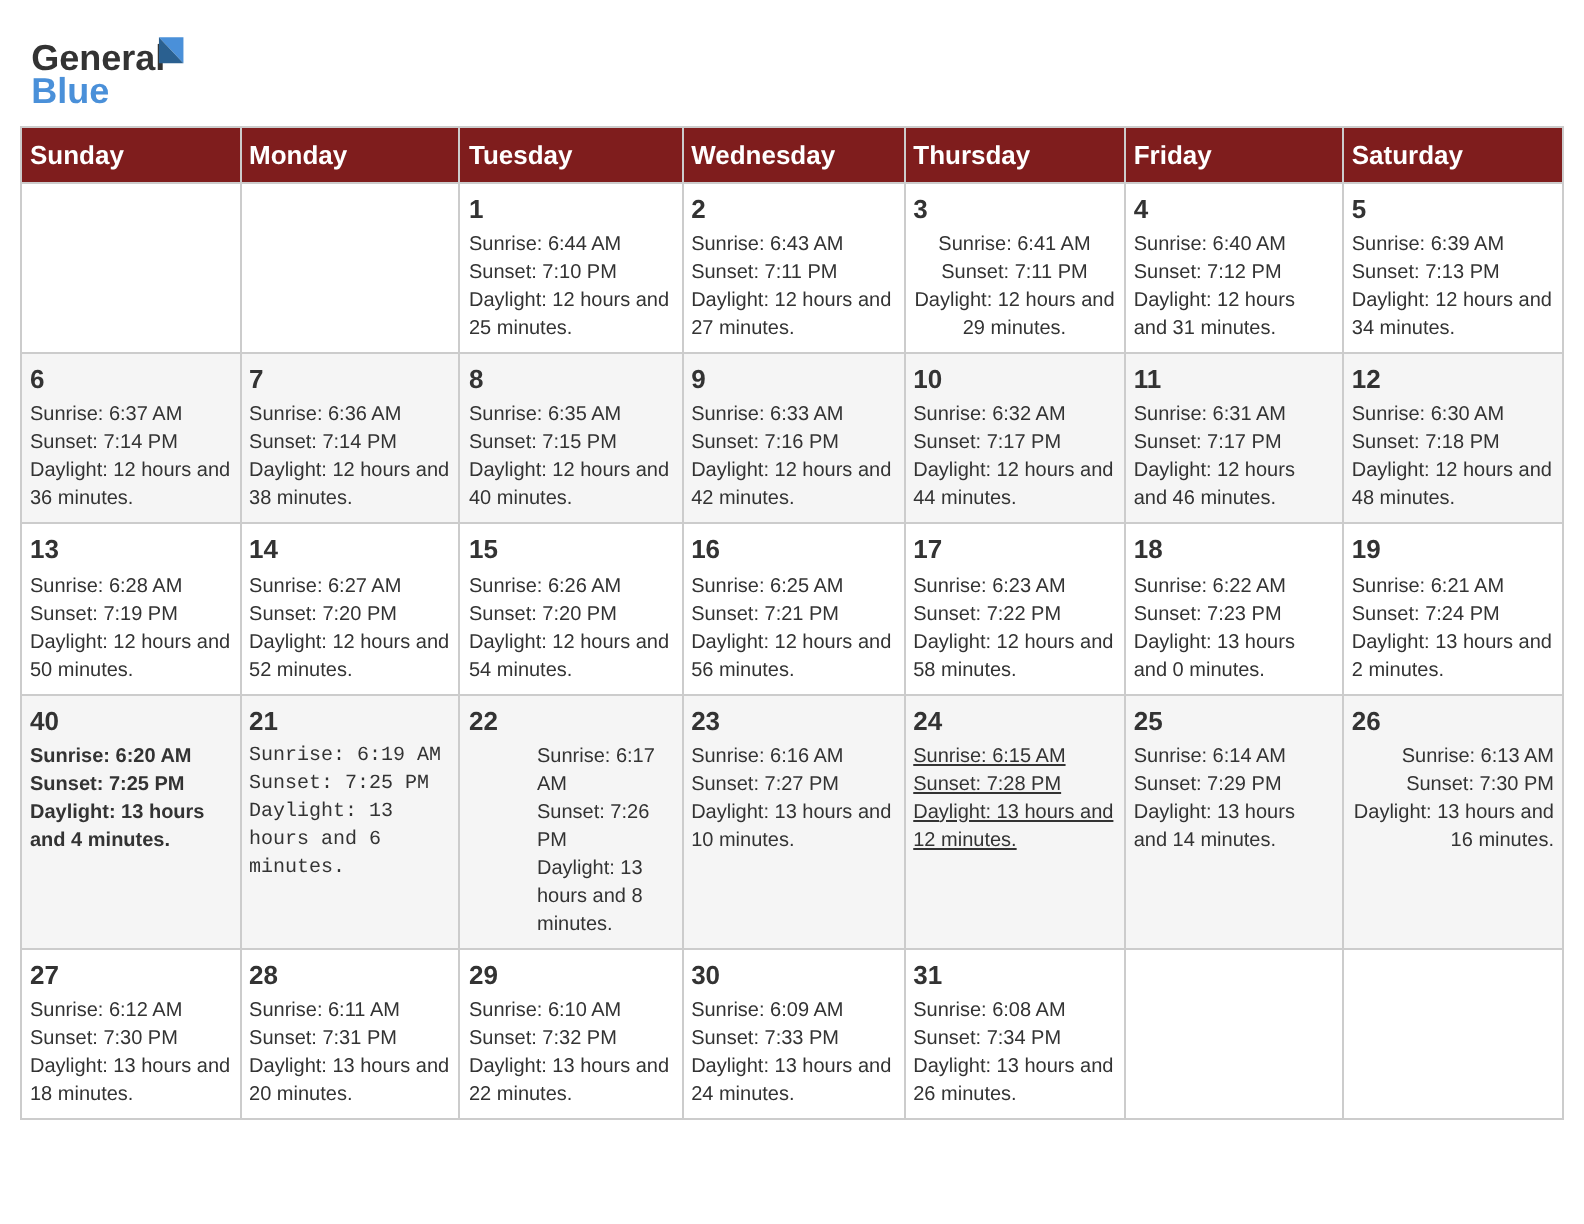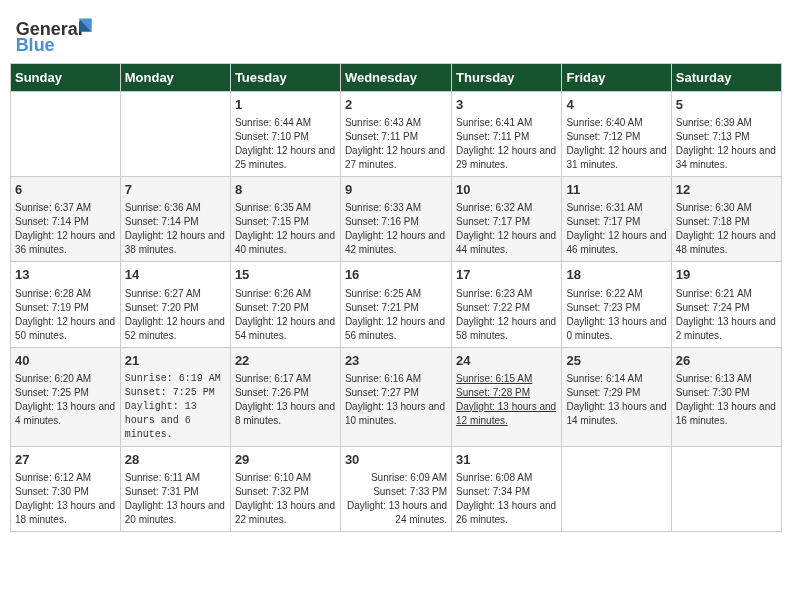--- a/index.html
+++ b/index.html
@@ -37,21 +37,21 @@
     .location {
       font-size: 14px;
       color: #555;
     }
     table {
       width: 100%;
       border-collapse: collapse;
       font-size: 11px;
     }
     thead tr th {
-      background-color: #14532d;
+      background-color: #7f1d1d;
       color: #fff;
       padding: 6px 4px;
       font-size: 13px;
       font-weight: bold;
       text-align: left;
       border: 1px solid #ccc;
     }
     tbody tr td {
       vertical-align: top;
       border: 1px solid #ccc;
@@ -121,21 +121,21 @@
 Daylight: 12 hours and 25 minutes.</div>
         </td>
         <td>
           <span class="day-num">2</span>
           <div class="day-info" style="white-space: pre-line;">Sunrise: 6:43 AM
 Sunset: 7:11 PM
 Daylight: 12 hours and 27 minutes.</div>
         </td>
         <td>
           <span class="day-num">3</span>
-          <div class="day-info" style="white-space: pre-line;">Sunrise: 6:41 AM
+          <div class="day-info" style="white-space: pre-line; text-align: center;">Sunrise: 6:41 AM
 Sunset: 7:11 PM
 Daylight: 12 hours and 29 minutes.</div>
         </td>
         <td>
           <span class="day-num">4</span>
           <div class="day-info" style="white-space: pre-line;">Sunrise: 6:40 AM
 Sunset: 7:12 PM
 Daylight: 12 hours and 31 minutes.</div>
         </td>
         <td>
@@ -229,33 +229,33 @@
         <td>
           <span class="day-num">19</span>
           <div class="day-info" style="white-space: pre-line;">Sunrise: 6:21 AM
 Sunset: 7:24 PM
 Daylight: 13 hours and 2 minutes.</div>
         </td>
       </tr>
       <tr>
         <td>
           <span class="day-num">40</span>
-          <div class="day-info" style="white-space: pre-line;">Sunrise: 6:20 AM
+          <div class="day-info" style="white-space: pre-line; font-weight: bold;">Sunrise: 6:20 AM
 Sunset: 7:25 PM
 Daylight: 13 hours and 4 minutes.</div>
         </td>
         <td>
           <span class="day-num">21</span>
           <div class="day-info" style="white-space: pre-line; font-family: Liberation Mono, monospace;">Sunrise: 6:19 AM
 Sunset: 7:25 PM
 Daylight: 13 hours and 6 minutes.</div>
         </td>
         <td>
           <span class="day-num">22</span>
-          <div class="day-info" style="white-space: pre-line;">Sunrise: 6:17 AM
+          <div class="day-info" style="white-space: pre-line; margin-left: 34px;">Sunrise: 6:17 AM
 Sunset: 7:26 PM
 Daylight: 13 hours and 8 minutes.</div>
         </td>
         <td>
           <span class="day-num">23</span>
           <div class="day-info" style="white-space: pre-line;">Sunrise: 6:16 AM
 Sunset: 7:27 PM
 Daylight: 13 hours and 10 minutes.</div>
         </td>
         <td>
@@ -265,21 +265,21 @@
 Daylight: 13 hours and 12 minutes.</div>
         </td>
         <td>
           <span class="day-num">25</span>
           <div class="day-info" style="white-space: pre-line;">Sunrise: 6:14 AM
 Sunset: 7:29 PM
 Daylight: 13 hours and 14 minutes.</div>
         </td>
         <td>
           <span class="day-num">26</span>
-          <div class="day-info" style="white-space: pre-line;">Sunrise: 6:13 AM
+          <div class="day-info" style="white-space: pre-line; text-align: right;">Sunrise: 6:13 AM
 Sunset: 7:30 PM
 Daylight: 13 hours and 16 minutes.</div>
         </td>
       </tr>
       <tr>
         <td>
           <span class="day-num">27</span>
           <div class="day-info" style="white-space: pre-line;">Sunrise: 6:12 AM
 Sunset: 7:30 PM
 Daylight: 13 hours and 18 minutes.</div>
@@ -291,21 +291,21 @@
 Daylight: 13 hours and 20 minutes.</div>
         </td>
         <td>
           <span class="day-num">29</span>
           <div class="day-info" style="white-space: pre-line;">Sunrise: 6:10 AM
 Sunset: 7:32 PM
 Daylight: 13 hours and 22 minutes.</div>
         </td>
         <td>
           <span class="day-num">30</span>
-          <div class="day-info" style="white-space: pre-line; text-align: right;">Sunrise: 6:09 AM
+          <div class="day-info" style="white-space: pre-line;">Sunrise: 6:09 AM
 Sunset: 7:33 PM
 Daylight: 13 hours and 24 minutes.</div>
         </td>
         <td>
           <span class="day-num">31</span>
           <div class="day-info" style="white-space: pre-line;">Sunrise: 6:08 AM
 Sunset: 7:34 PM
 Daylight: 13 hours and 26 minutes.</div>
         </td>
         <td class="empty-cell"></td>

